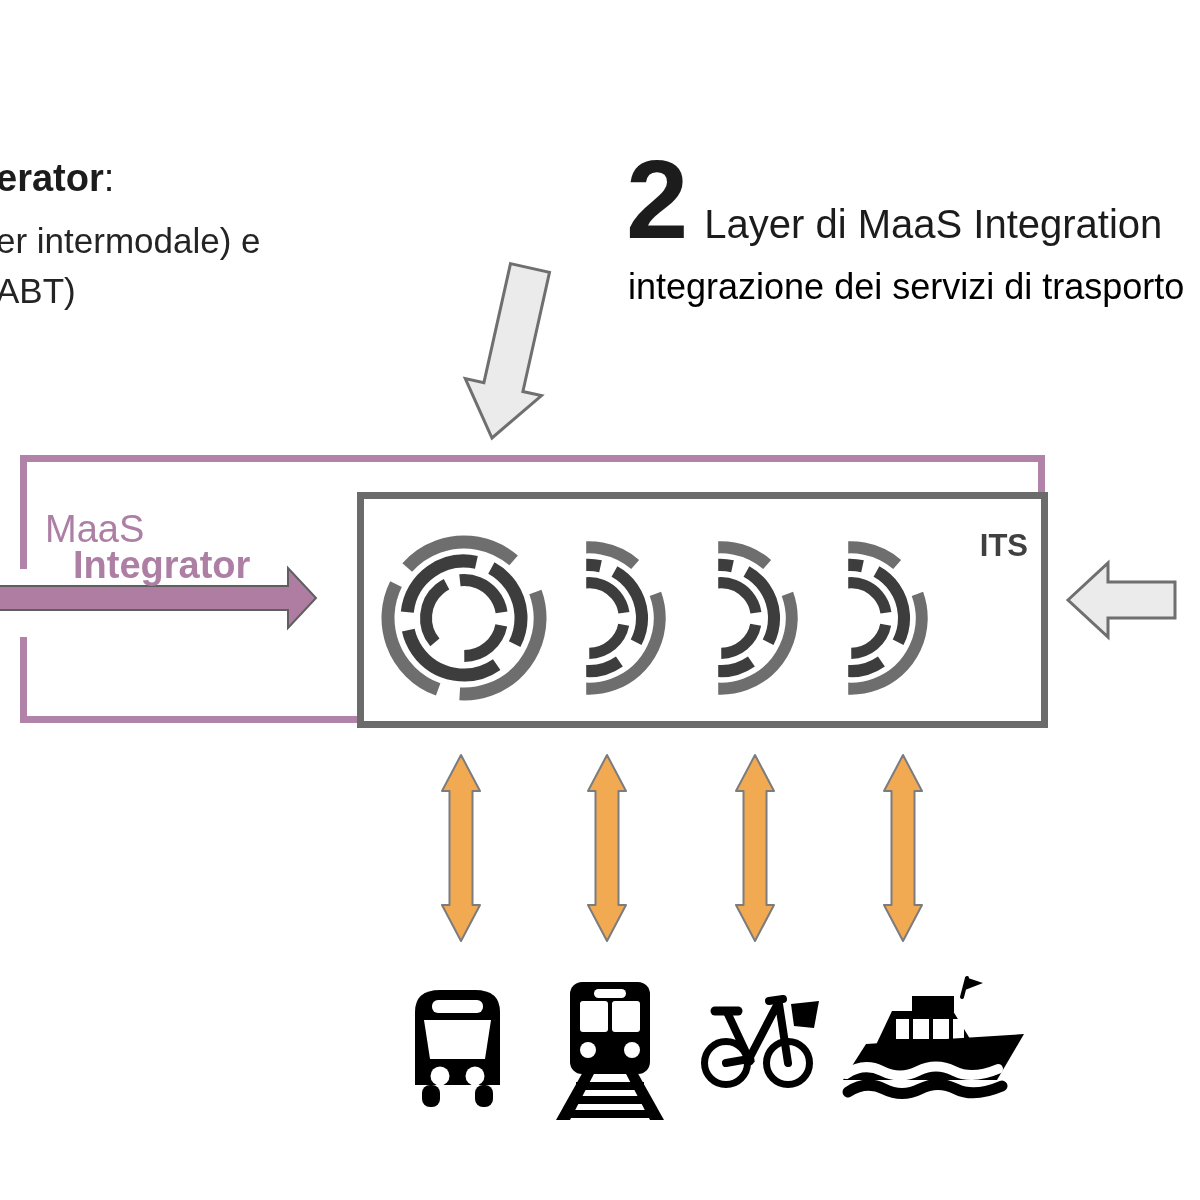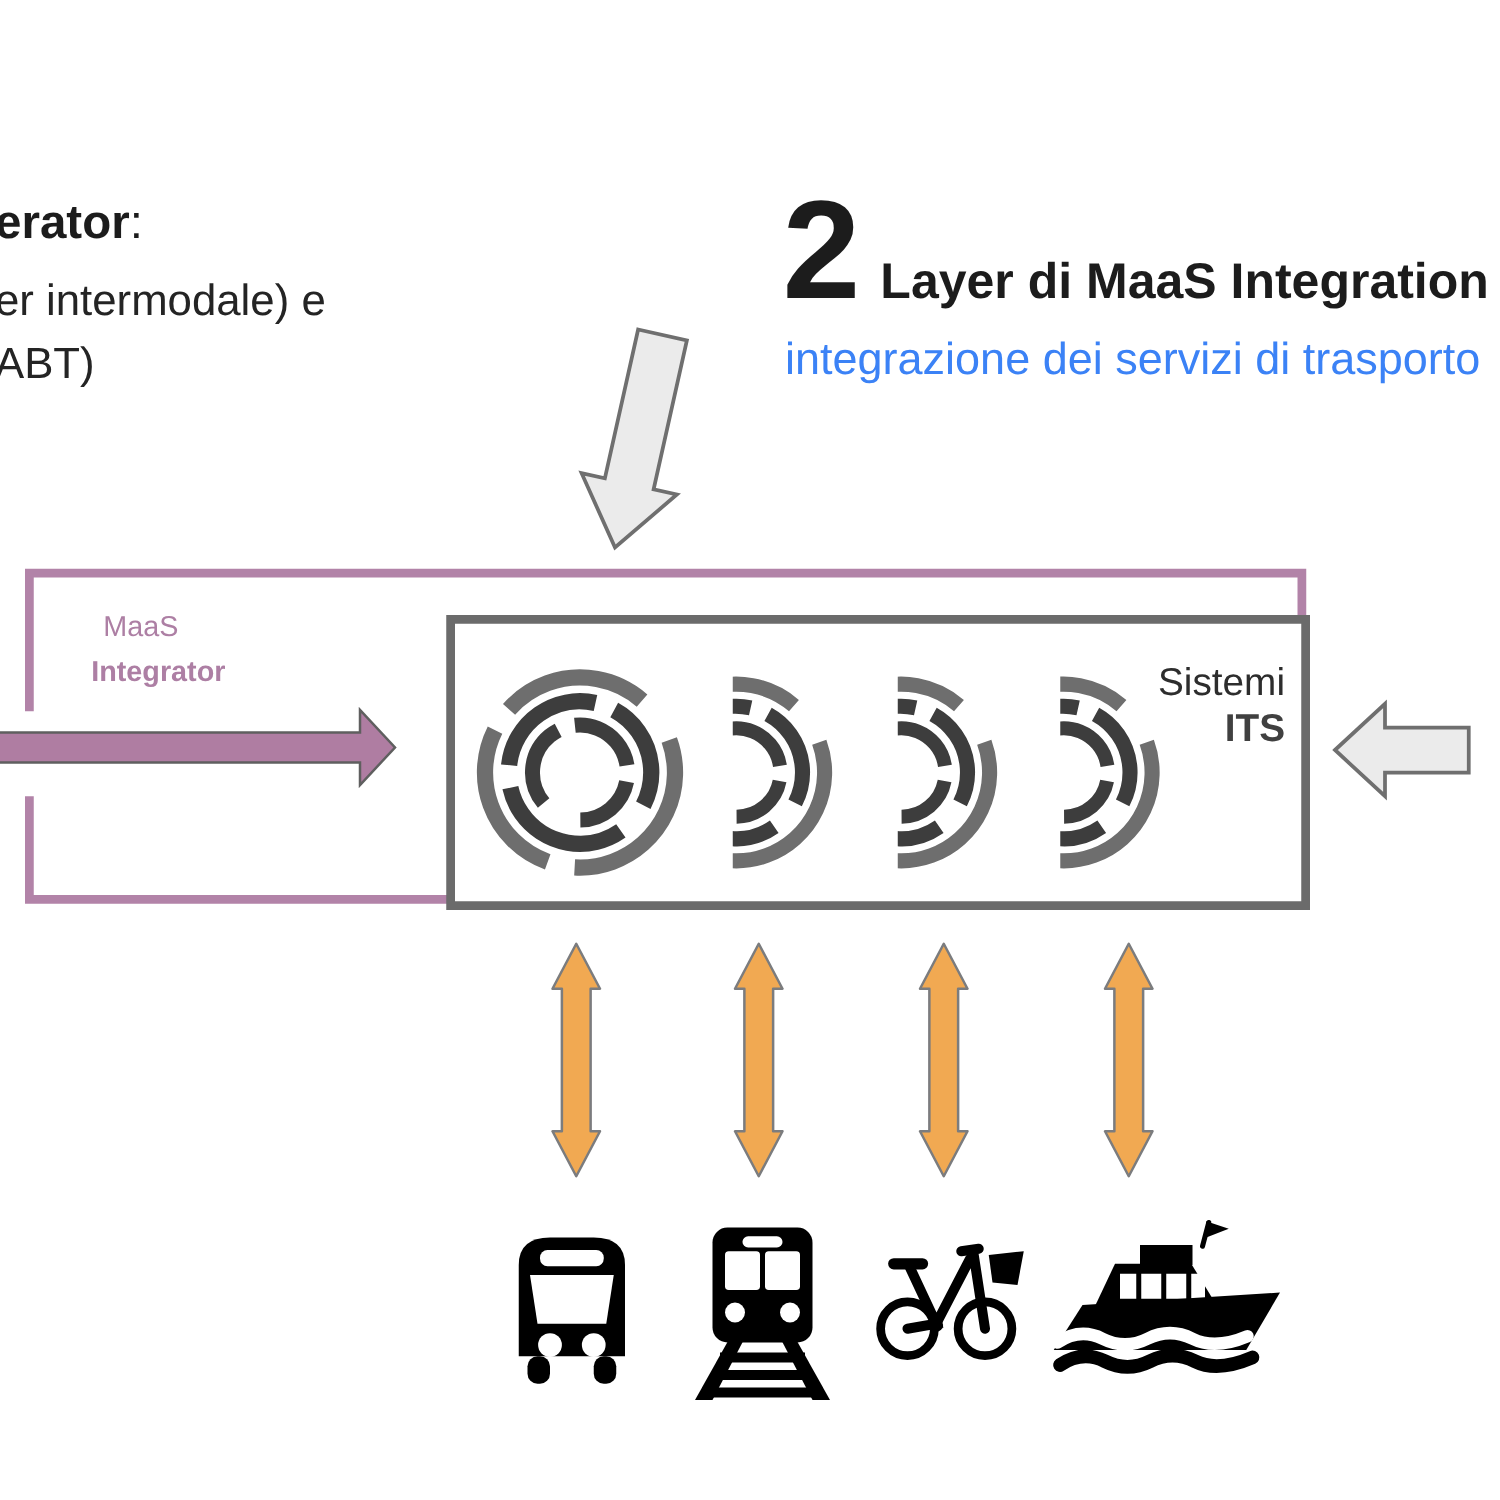--- a/index.html
+++ b/index.html
@@ -14,24 +14,24 @@
   .abs{position:absolute;}
   
   .note{left:-4px;top:158px;white-space:nowrap;}
   .note-line1{font-size:38px;font-weight:bold;margin:0 0 20px 0;line-height:1.1;}
   .note-line1 .colon{font-weight:normal;}
   .note-line2{font-size:35px;margin:0 0 8px 0;line-height:1.22;color:#242424;}
   .note-line3{font-size:35px;margin:0;line-height:1.22;color:#242424;}
   
   .heading{left:626px;top:144px;display:flex;align-items:baseline;gap:18px;white-space:nowrap;line-height:1;}
   .heading-num{font-size:112px;font-weight:bold;letter-spacing:-2px;}
-  .heading-title{font-size:40px;font-weight:bold;}
-  .subtitle{left:628px;top:269px;font-size:36px;line-height:1;white-space:nowrap;color:#3b82f6;}
+  .heading-title{font-size:40px;font-weight:normal;}
+  .subtitle{left:628px;top:269px;font-size:36px;line-height:1;white-space:nowrap;color:#000000;}
   
-  .maas-label{left:45px;top:483px;font-size:23px;line-height:36px;color:var(--pink_text);text-align:center;}
+  .maas-label{left:45px;top:511px;font-size:38px;line-height:36px;color:var(--pink_text);}
   .maas-label .bold{font-weight:bold;margin-left:28px;}
   .its-label{left:850px;top:527px;width:178px;text-align:right;font-size:31px;line-height:37px;color:#2d2d2d;}
   .its-label .bold{font-weight:bold;color:#404040;}
   
   svg.canvas{position:absolute;left:0;top:0;}
   .pink-box{fill:none;stroke:var(--pink);stroke-width:7px;}
   .gap{fill:#ffffff;stroke:none;}
   .pink-arrow{fill:var(--arrow_pink);stroke:var(--arrow_pink_outline);stroke-width:2px;}
   .gray-box{fill:#ffffff;stroke:var(--box_gray);stroke-width:7px;}
   .gray-arrow{fill:var(--arrow_gray_fill);stroke:var(--arrow_gray_stroke);stroke-width:3px;stroke-linejoin:miter;}
@@ -155,15 +155,14 @@
   <span class="heading-title">Layer di MaaS Integration</span>
 </div>
 <div class="abs subtitle">integrazione dei servizi di trasporto</div>
 
 <div class="abs maas-label">
   <div>MaaS</div>
   <div class="bold">Integrator</div>
 </div>
 
 <div class="abs its-label">
-  <div>Sistemi</div>
   <div class="bold">ITS</div>
 </div>
 
 </body></html>

